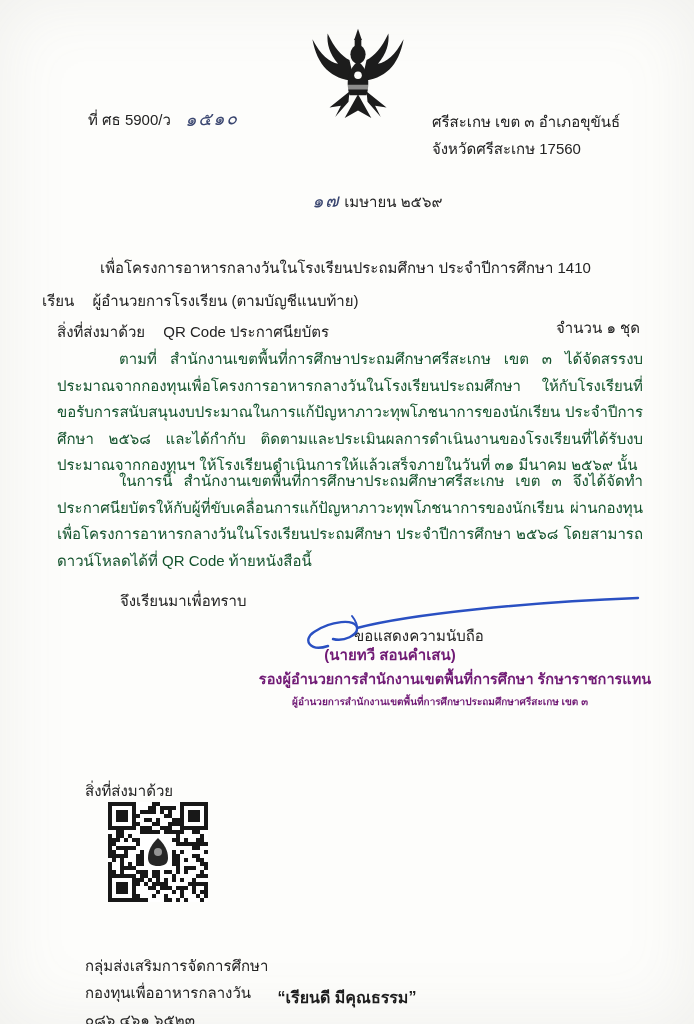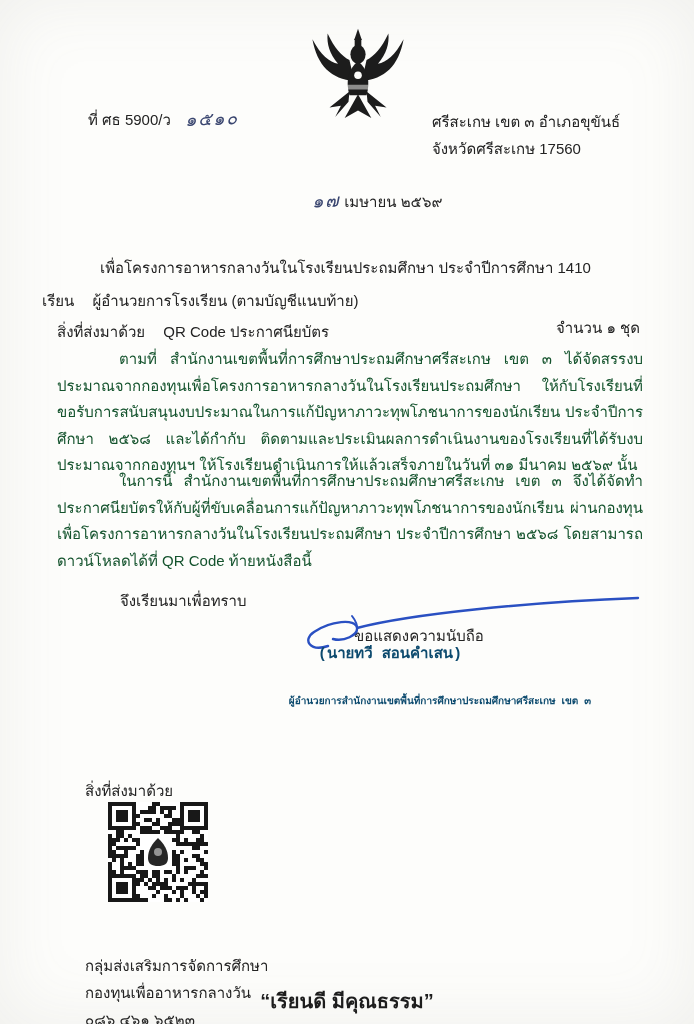--- a/index.html
+++ b/index.html
@@ -16,21 +16,21 @@
   .abs { position:absolute; }
   .t { font-size:15px; line-height:26px; color:#232323; }
   .para {
     text-align:justify; text-indent:62px; width:586px;
     font-size:15px; line-height:26.5px; color:#14532d;
   }
   .hand {
     font-style:italic; font-size:18px; color:#39456f;
     letter-spacing:1.5px; transform:rotate(-2deg); display:inline-block;
   }
-  .navy { color:#0c4a6e;font-family:Liberation Mono, monospace; }
+  .navy { color:#701a75; }
   .label-gap { display:inline-block; margin-right:14px; }
   .center { text-align:center; }
   .bold { font-weight:bold; }
   .qr-wrap { width:100px; height:100px; background:#fff; }
   .emblem svg, .qr-wrap svg, .sig svg { display:block; width:100%; height:100%; }
 </style>
 </head>
 <body>
 
 <div class="page">
@@ -93,20 +93,21 @@
 
   <div class="abs sig" style="left:300px; top:594px; width:345px; height:58px;">
     <svg viewBox="0 0 345 58" xmlns="http://www.w3.org/2000/svg">
       <path d="M28 52 C10 58 2 46 14 38 C30 27 56 24 57 34 C58 41 44 48 33 45
                M57 34 C110 20 230 8 338 4" fill="none" stroke="#2a50c2" stroke-width="2.4" stroke-linecap="round"></path>
       <path d="M52 22 C56 27 58 31 57 36" fill="none" stroke="#2a50c2" stroke-width="2" stroke-linecap="round"></path>
     </svg>
   </div>
 
   <div class="abs t navy center" style="left:280px; top:642px; width:220px; font-weight:bold;">(นายทวี  สอนคำเสน)</div>
+  <div class="abs t navy center bold" style="left:240px; top:666px; width:430px; font-size:14.5px;">รองผู้อำนวยการสำนักงานเขตพื้นที่การศึกษา รักษาราชการแทน</div>
   <div class="abs t navy center bold" style="left:225px; top:689px; width:430px; font-size:10px;">ผู้อำนวยการสำนักงานเขตพื้นที่การศึกษาประถมศึกษาศรีสะเกษ เขต ๓</div>
 
   <div class="abs t" style="left:85px; top:778px;">สิ่งที่ส่งมาด้วย</div>
 
   <div class="abs qr-wrap" style="left:108px; top:802px;">
     <svg viewBox="0 0 100 100" xmlns="http://www.w3.org/2000/svg">
       <g id="qr-grid" fill="#181818">
           <rect x="44" y="0" width="4" height="4"></rect>
           <rect x="48" y="0" width="4" height="4"></rect>
           <rect x="40" y="4" width="4" height="4"></rect>
@@ -324,15 +325,15 @@
       </g>
     </svg>
   </div>
 
   <div class="abs t" style="left:85px; top:952px; line-height:27px;">
     <div>กลุ่มส่งเสริมการจัดการศึกษา</div>
     <div>กองทุนเพื่ออาหารกลางวัน</div>
     <div>๐๘๖ ๔๖๑ ๖๕๒๓</div>
   </div>
 
-  <div class="abs center bold" style="left:0; top:985px; width:694px; font-size:20px; color:#1d1d1d;">“เรียนดี มีคุณธรรม”</div>
+  <div class="abs center bold" style="left:0; top:985px; width:694px; font-size:16px; color:#1d1d1d;">“เรียนดี มีคุณธรรม”</div>
 
 </div>
 
 </body></html>

